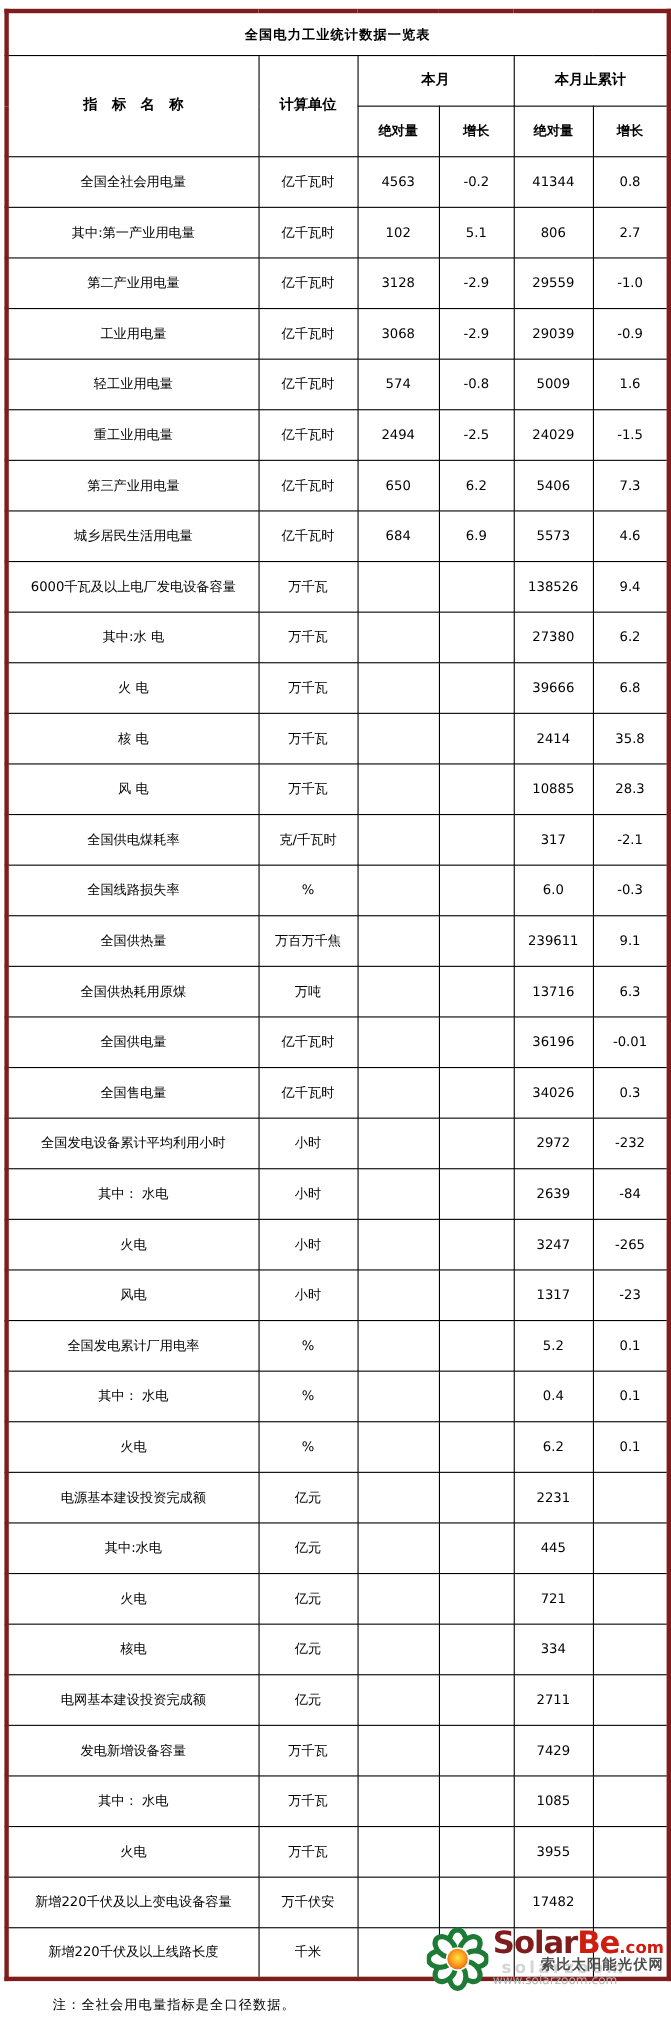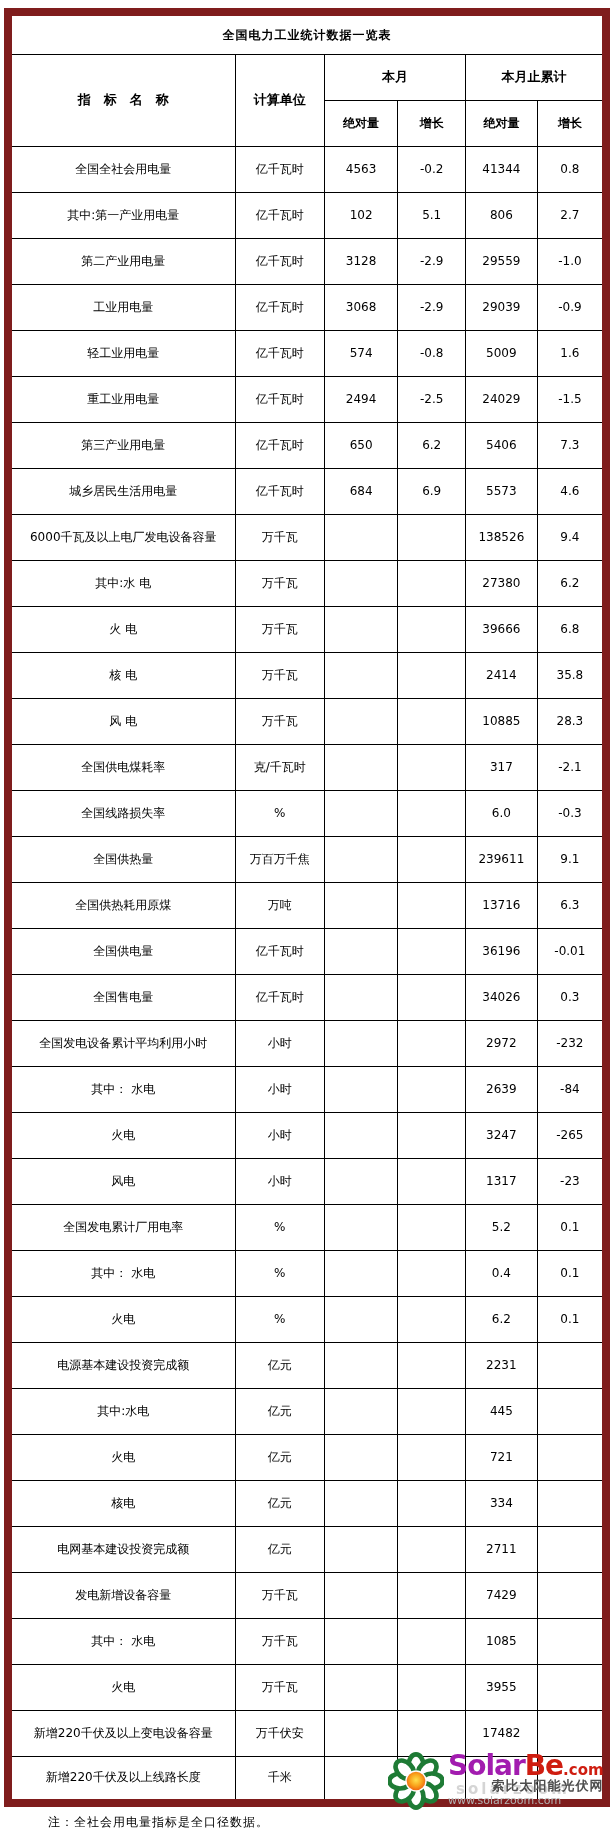--- a/index.html
+++ b/index.html
@@ -19,21 +19,21 @@
     background: #ffffff;
   }
 
   
   table.stats {
     position: absolute;
     left: 4px;
     top: 8px;
     border-collapse: collapse;
     table-layout: fixed;
-    border: 8px solid #7f1d1d;
+    border: 4px solid #7f1d1d;
   }
   table.stats th, table.stats td {
     border: 1px solid #000000;
     text-align: center;
     vertical-align: middle;
     padding: 0 2px;
     font-size: 12px;
     line-height: 1.25;
     overflow: hidden;
   }
@@ -80,21 +80,21 @@
     white-space: nowrap;
   }
   .flower { flex: 0 0 auto; }
   .logo-text {
     margin-left: 4px;
     position: relative;
     z-index: 1;
   }
   .brand { white-space: nowrap; line-height: 1; }
   .brand .solar {
-    font-size: 28px; font-weight: bold; color: #a21caf; letter-spacing: -1px;
+    font-size: 28px; font-weight: bold; color: #7f1d1d; letter-spacing: -1px;
   }
   .brand .be {
     font-size: 28px; font-weight: bold; color: #cf1d10; letter-spacing: -1px;
   }
   .brand .com {
     font-size: 15px; font-weight: bold; color: #cf1d10;
   }
   .cn {
     margin-top: -3px;
     font-size: 13px;

